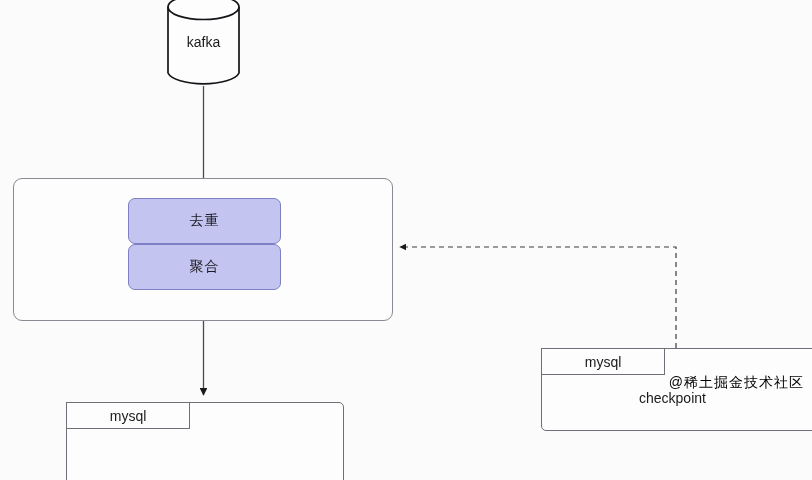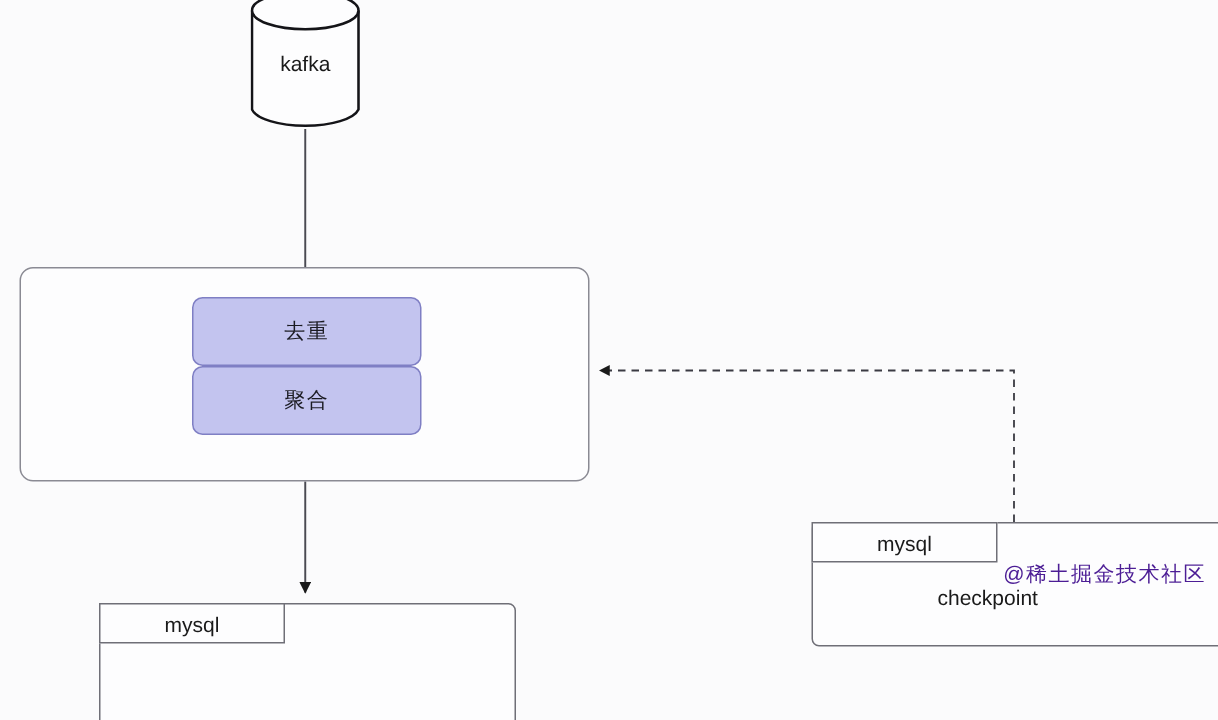--- a/index.html
+++ b/index.html
@@ -152,31 +152,31 @@
   #checkpoint-pkg .pkg-body {
     top: 0;
     width: 290px;
     height: 83px;
   }
   #checkpoint-pkg .pkg-tab {
     width: 124px;
     height: 27px;
   }
   #checkpoint-text {
-    left: 84px;
+    left: 98px;
     top: 42px;
   }
 
   
   #watermark {
     position: absolute;
     right: 8px;
     bottom: 8px;
     font-size: 14px;
-    color: #4c1d95;
+    color: #000000;
     letter-spacing: 1px;
     white-space: nowrap;
     user-select: none;
   }
 </style>
 </head>
 <body>
 
 <div id="canvas">
 

